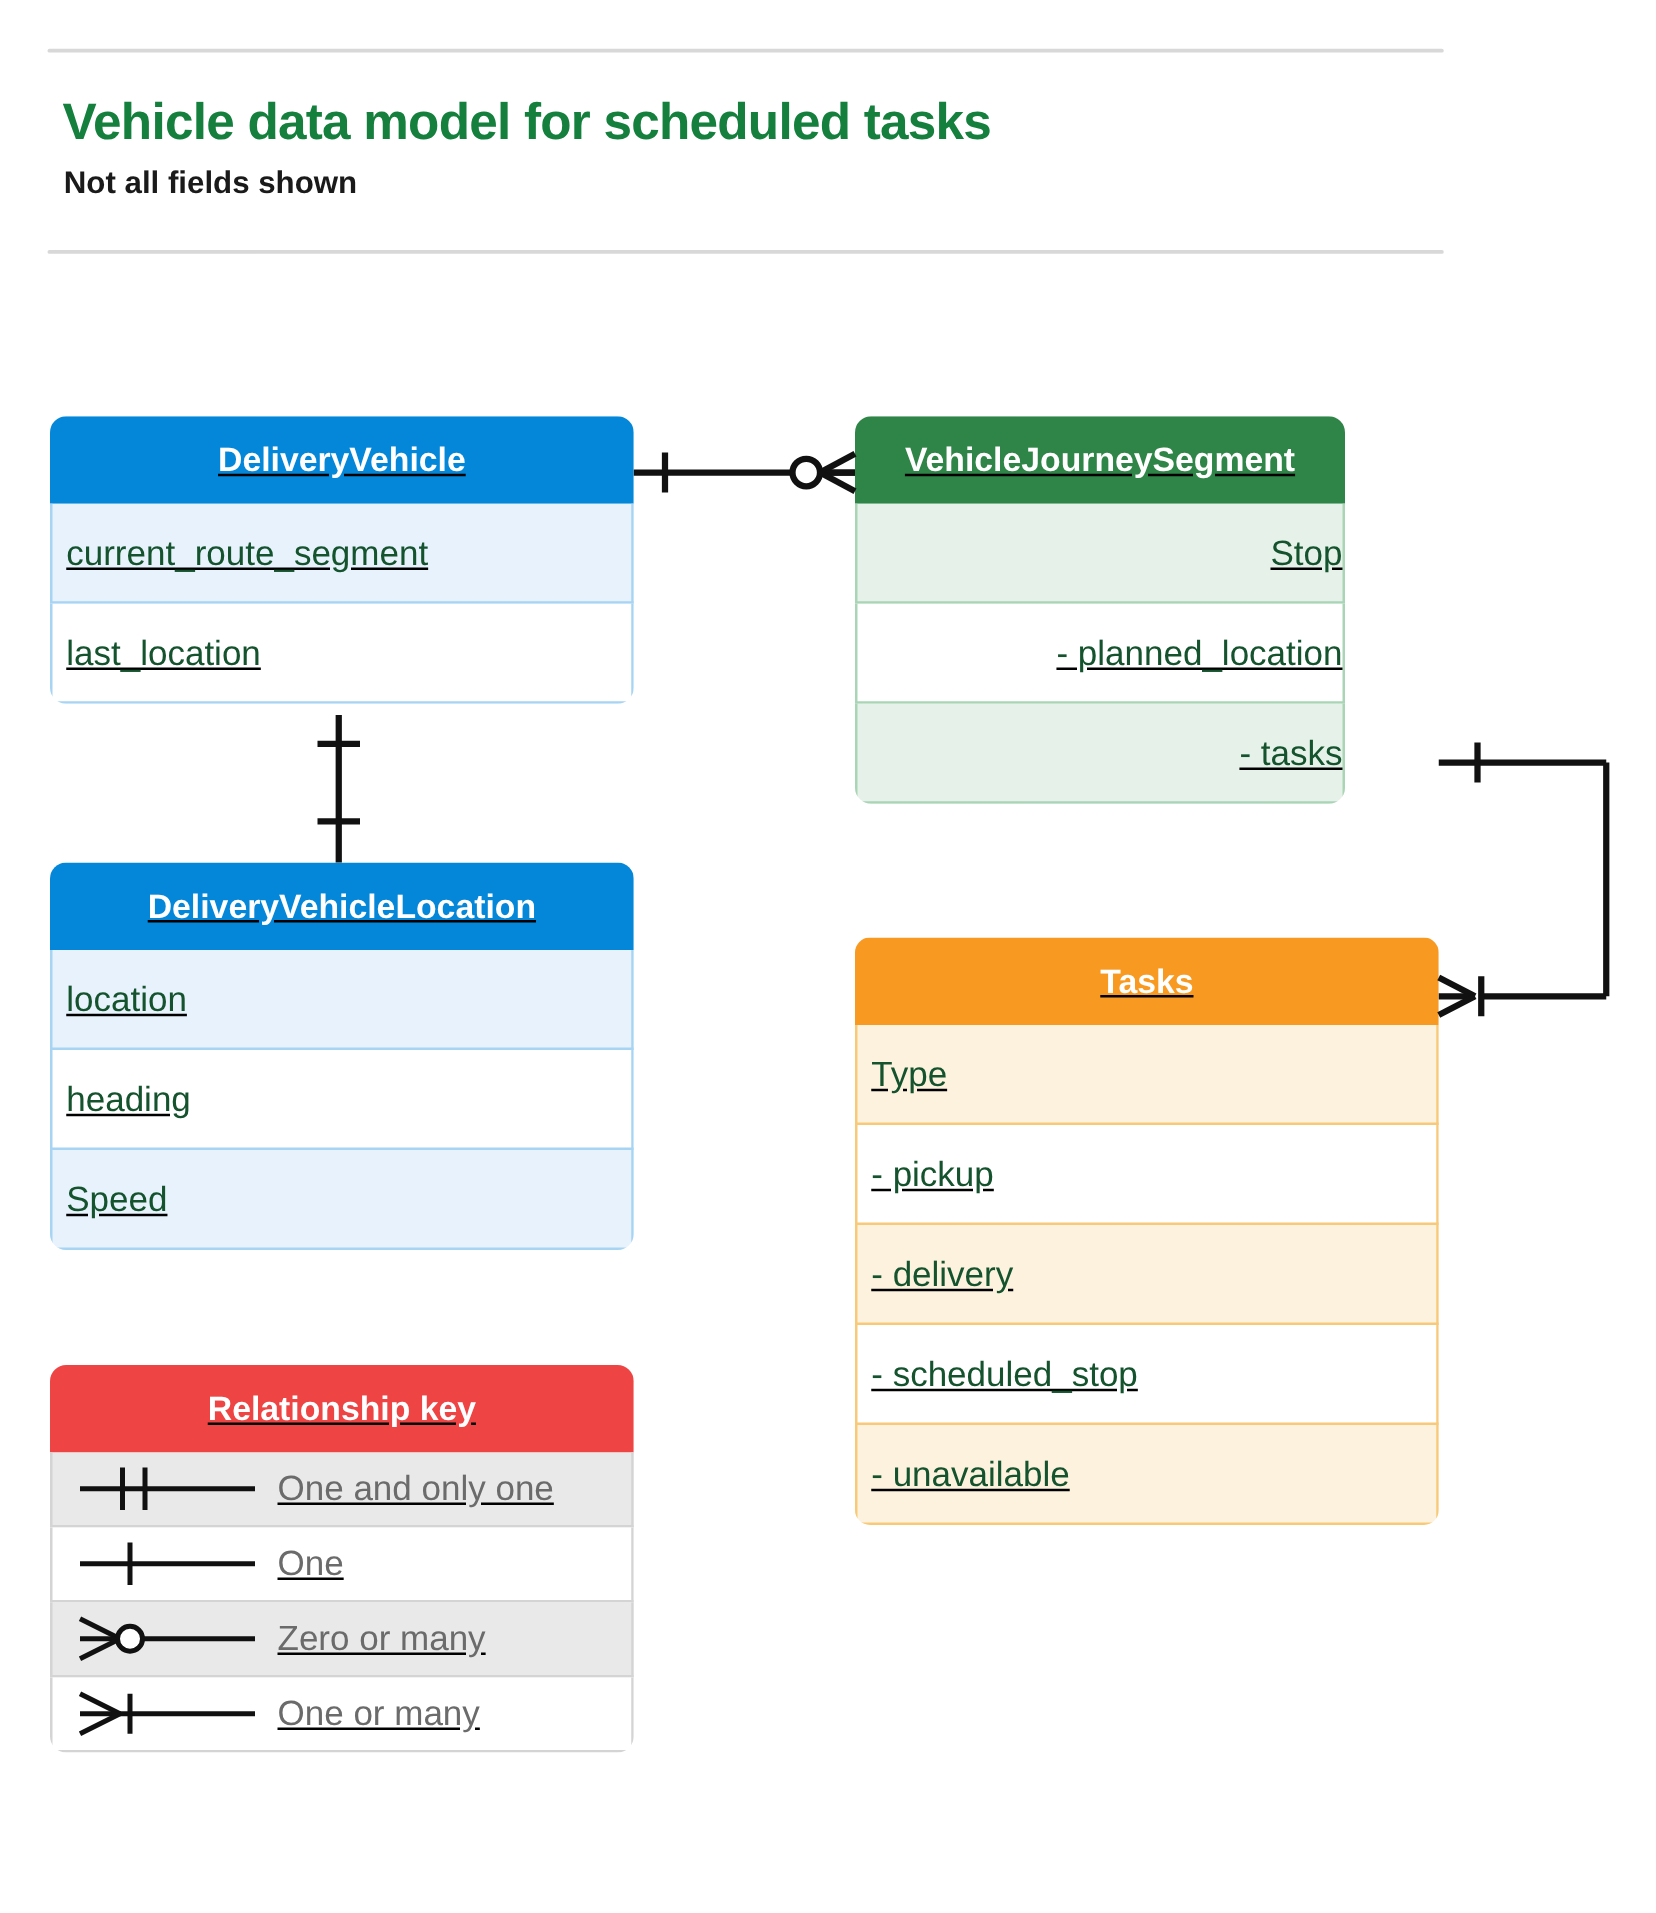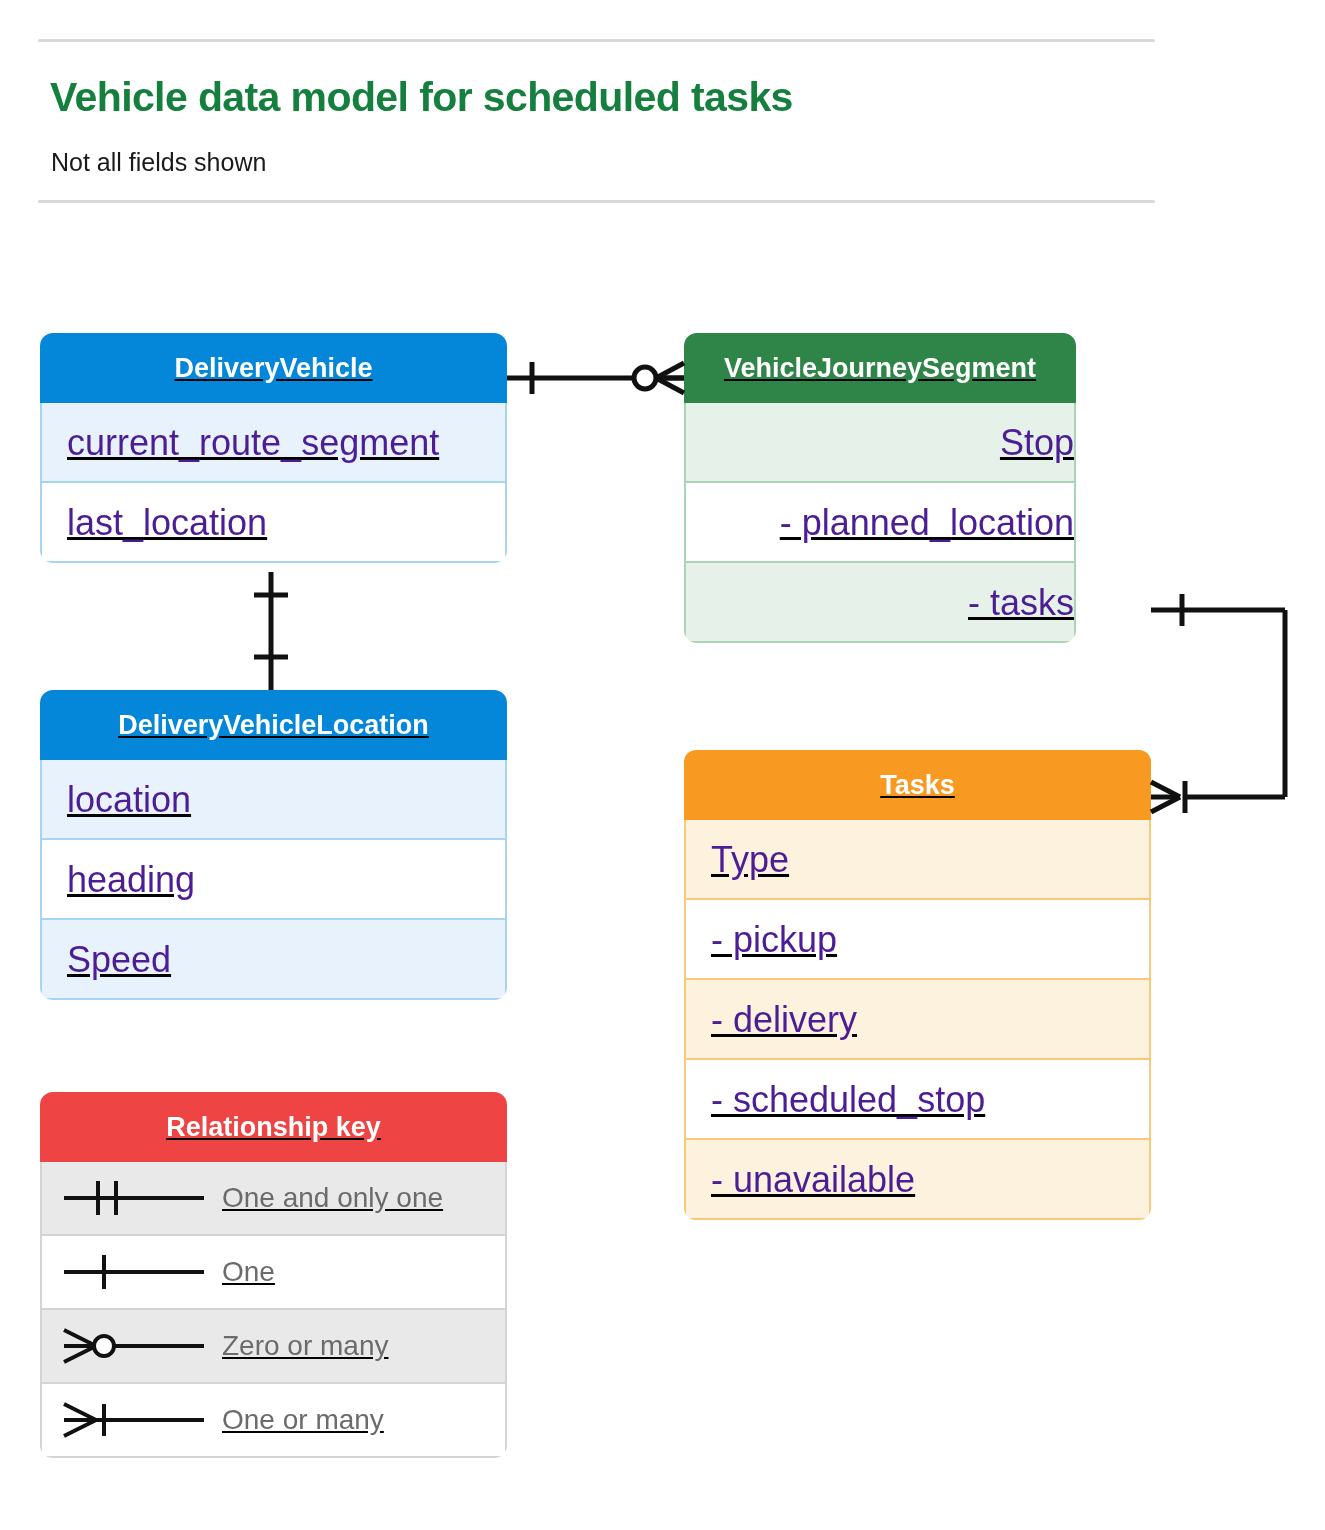--- a/index.html
+++ b/index.html
@@ -39,24 +39,23 @@
     font-weight: bold;
     color: #15803d;
     letter-spacing: -0.6px;
     white-space: nowrap;
   }
   #page-subtitle {
     position: absolute;
     left: 51px;
     top: 132px;
     font-size: 25px;
-    font-weight: normal;
+    font-weight: bold;
     color: #1a1a1a;
     white-space: nowrap;
-    margin-top: 16px;
   }
 
   
   .entity {
     position: absolute;
     border-radius: 13px;
     overflow: hidden;
     text-decoration: underline;
   }
   .entity-header {
@@ -65,23 +64,23 @@
     text-align: center;
     color: #ffffff;
     font-size: 27px;
     font-weight: bold;
     white-space: nowrap;
   }
   .entity-rows { display: block; }
   .entity-row {
     height: 80px;
     line-height: 80px;
-    padding-left: 25px;
-    font-size: 36px;
-    color: #4c1d95;
+    padding-left: 11px;
+    font-size: 28px;
+    color: #14532d;
     white-space: nowrap;
     border-left: 2px solid;
     border-right: 2px solid;
     border-bottom: 2px solid;
     background: #ffffff;
   }
   .entity-row.tint { }
 
   
   .theme-blue .entity-header { background: #0487d9; }
@@ -103,21 +102,21 @@
 
   
   #ent-delivery-vehicle          { left: 40px;  top: 333px;  width: 467px; }
   #ent-journey-segment           { left: 684px; top: 333px;  width: 392px; }
   #ent-vehicle-location          { left: 40px;  top: 690px;  width: 467px; }
   #ent-tasks                     { left: 684px; top: 750px;  width: 467px; border-radius: 12px; }
   #legend-box                    { left: 40px;  top: 1092px; width: 467px; }
 
   
   .legend-row {
-    height: 74px;
+    height: 60px;
     display: flex;
     align-items: center;
     padding-left: 18px;
     border-left: 2px solid #d4d4d4;
     border-right: 2px solid #d4d4d4;
     border-bottom: 2px solid #d4d4d4;
     background: #ffffff;
   }
   .legend-row.tint { background: #e9e9e9; }
   .legend-sym {

